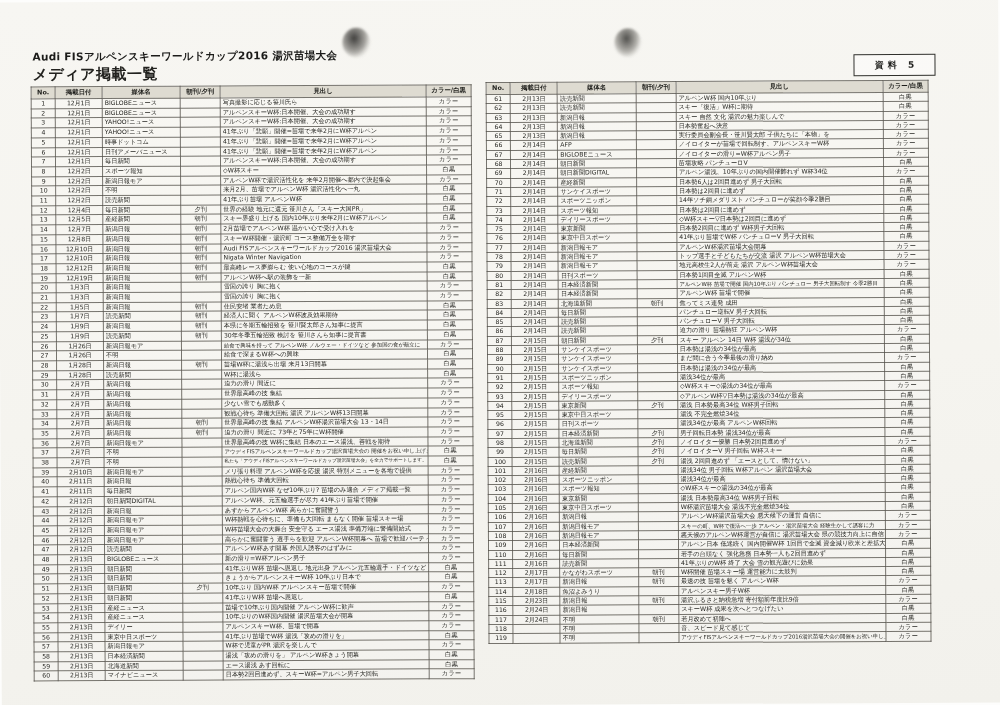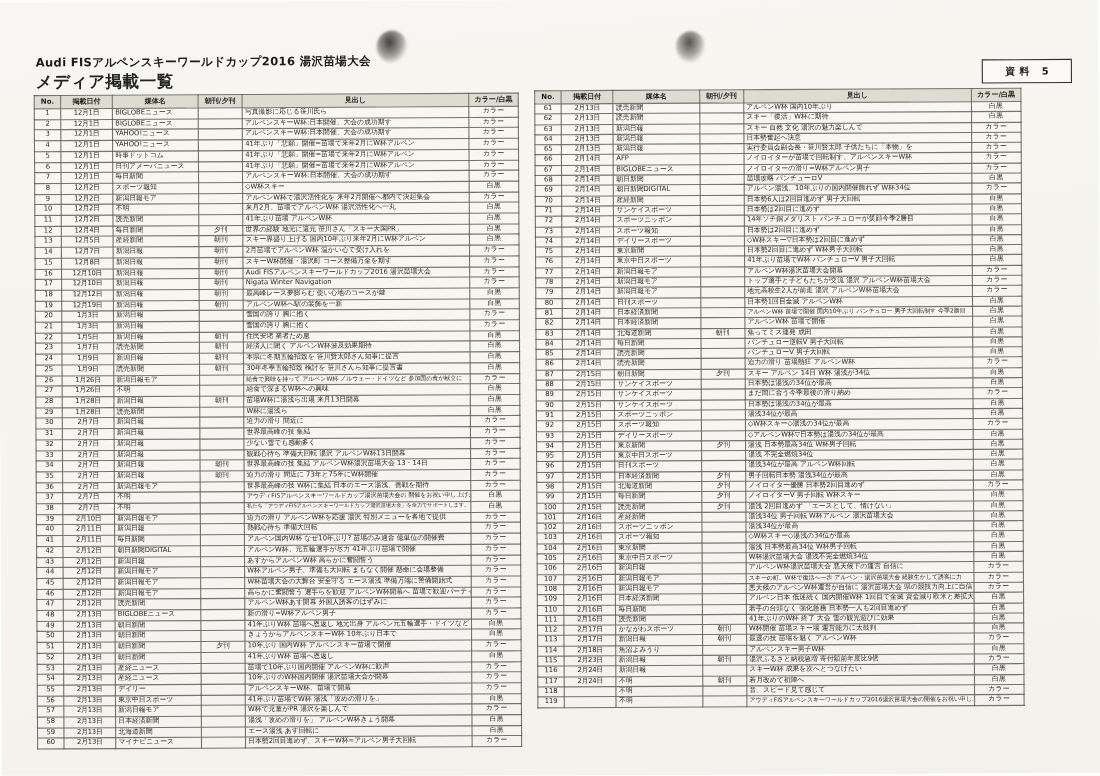--- a/index.html
+++ b/index.html
@@ -24,21 +24,21 @@
     background:radial-gradient(ellipse at 45% 35%, rgba(52,51,48,.85) 0%, rgba(104,102,96,.5) 48%, rgba(150,148,142,.15) 68%, transparent 78%);}
   .title{
     position:absolute;left:34px;top:48px;
     font-size:10.5px;font-weight:bold;color:#1b1b19;letter-spacing:.3px;white-space:nowrap;
   }
   .subtitle{
     position:absolute;left:34px;top:63px;
     font-size:15px;font-weight:bold;color:#22221f;letter-spacing:.5px;
   }
   .stamp{
-    position:absolute;left:894px;top:56px;width:80px;height:20px;
+    position:absolute;left:855px;top:56px;width:80px;height:20px;
     border:1.4px solid #30302c;background:rgba(255,255,255,.45);
     display:flex;align-items:center;justify-content:center;
     font-size:9px;font-weight:bold;color:#22221f;letter-spacing:4px;text-indent:4px;
   }
   table.tbl{
     position:absolute;border-collapse:collapse;table-layout:fixed;
   }
   .tbl th,.tbl td{
     border:1px solid rgba(82,80,73,.78);
     overflow:hidden;white-space:nowrap;color:#262622;
@@ -394,37 +394,37 @@
           <td class="c-media">不明</td>
           <td class="c-ed"></td>
           <td class="c-head tiny">私たち「アウディFISアルペンスキーワールドカップ湯沢苗場大会」を全力でサポートします。【プリンスホテル広告内】</td>
           <td class="c-col">白黒</td>
         </tr>
         <tr>
           <td class="c-no">39</td>
           <td class="c-date">2月10日</td>
           <td class="c-media">新潟日報モア</td>
           <td class="c-ed"></td>
-          <td class="c-head">迫力の滑り アルペンW杯を応援 湯沢 特別メニューを各地で提供</td>
+          <td class="c-head">メリ張り料理 アルペンW杯を応援 湯沢 特別メニューを各地で提供</td>
           <td class="c-col">カラー</td>
         </tr>
         <tr>
           <td class="c-no">40</td>
           <td class="c-date">2月11日</td>
           <td class="c-media">新潟日報</td>
           <td class="c-ed"></td>
           <td class="c-head">熱戦心待ち 準備大回転</td>
           <td class="c-col">カラー</td>
         </tr>
         <tr>
           <td class="c-no">41</td>
           <td class="c-date">2月11日</td>
           <td class="c-media">毎日新聞</td>
           <td class="c-ed"></td>
-          <td class="c-head">アルペン国内W杯 なぜ10年ぶり? 苗場のみ適合 億単位の開催費</td>
+          <td class="c-head">アルペン国内W杯 なぜ10年ぶり? 苗場のみ適合 メディア掲載一覧</td>
           <td class="c-col">カラー</td>
         </tr>
         <tr>
           <td class="c-no">42</td>
           <td class="c-date">2月12日</td>
           <td class="c-media">朝日新聞DIGITAL</td>
           <td class="c-ed"></td>
           <td class="c-head">アルペンW杯、元五輪選手が尽力 41年ぶり苗場で開催</td>
           <td class="c-col">カラー</td>
         </tr>
@@ -434,21 +434,21 @@
           <td class="c-media">新潟日報</td>
           <td class="c-ed"></td>
           <td class="c-head">あすからアルペンW杯 高らかに奮闘誓う</td>
           <td class="c-col">カラー</td>
         </tr>
         <tr>
           <td class="c-no">44</td>
           <td class="c-date">2月12日</td>
           <td class="c-media">新潟日報モア</td>
           <td class="c-ed"></td>
-          <td class="c-head">W杯アルペン男子、準備も大回転 まもなく開催 懸命に会場整備</td>
+          <td class="c-head">W杯熱戦を心待ちに、準備も大回転 まもなく開催 苗場スキー場</td>
           <td class="c-col">カラー</td>
         </tr>
         <tr>
           <td class="c-no">45</td>
           <td class="c-date">2月12日</td>
           <td class="c-media">新潟日報モア</td>
           <td class="c-ed"></td>
           <td class="c-head">W杯苗場大会の大舞台 安全守る エース湯浅 準備万端に警備開始式</td>
           <td class="c-col">カラー</td>
         </tr>

